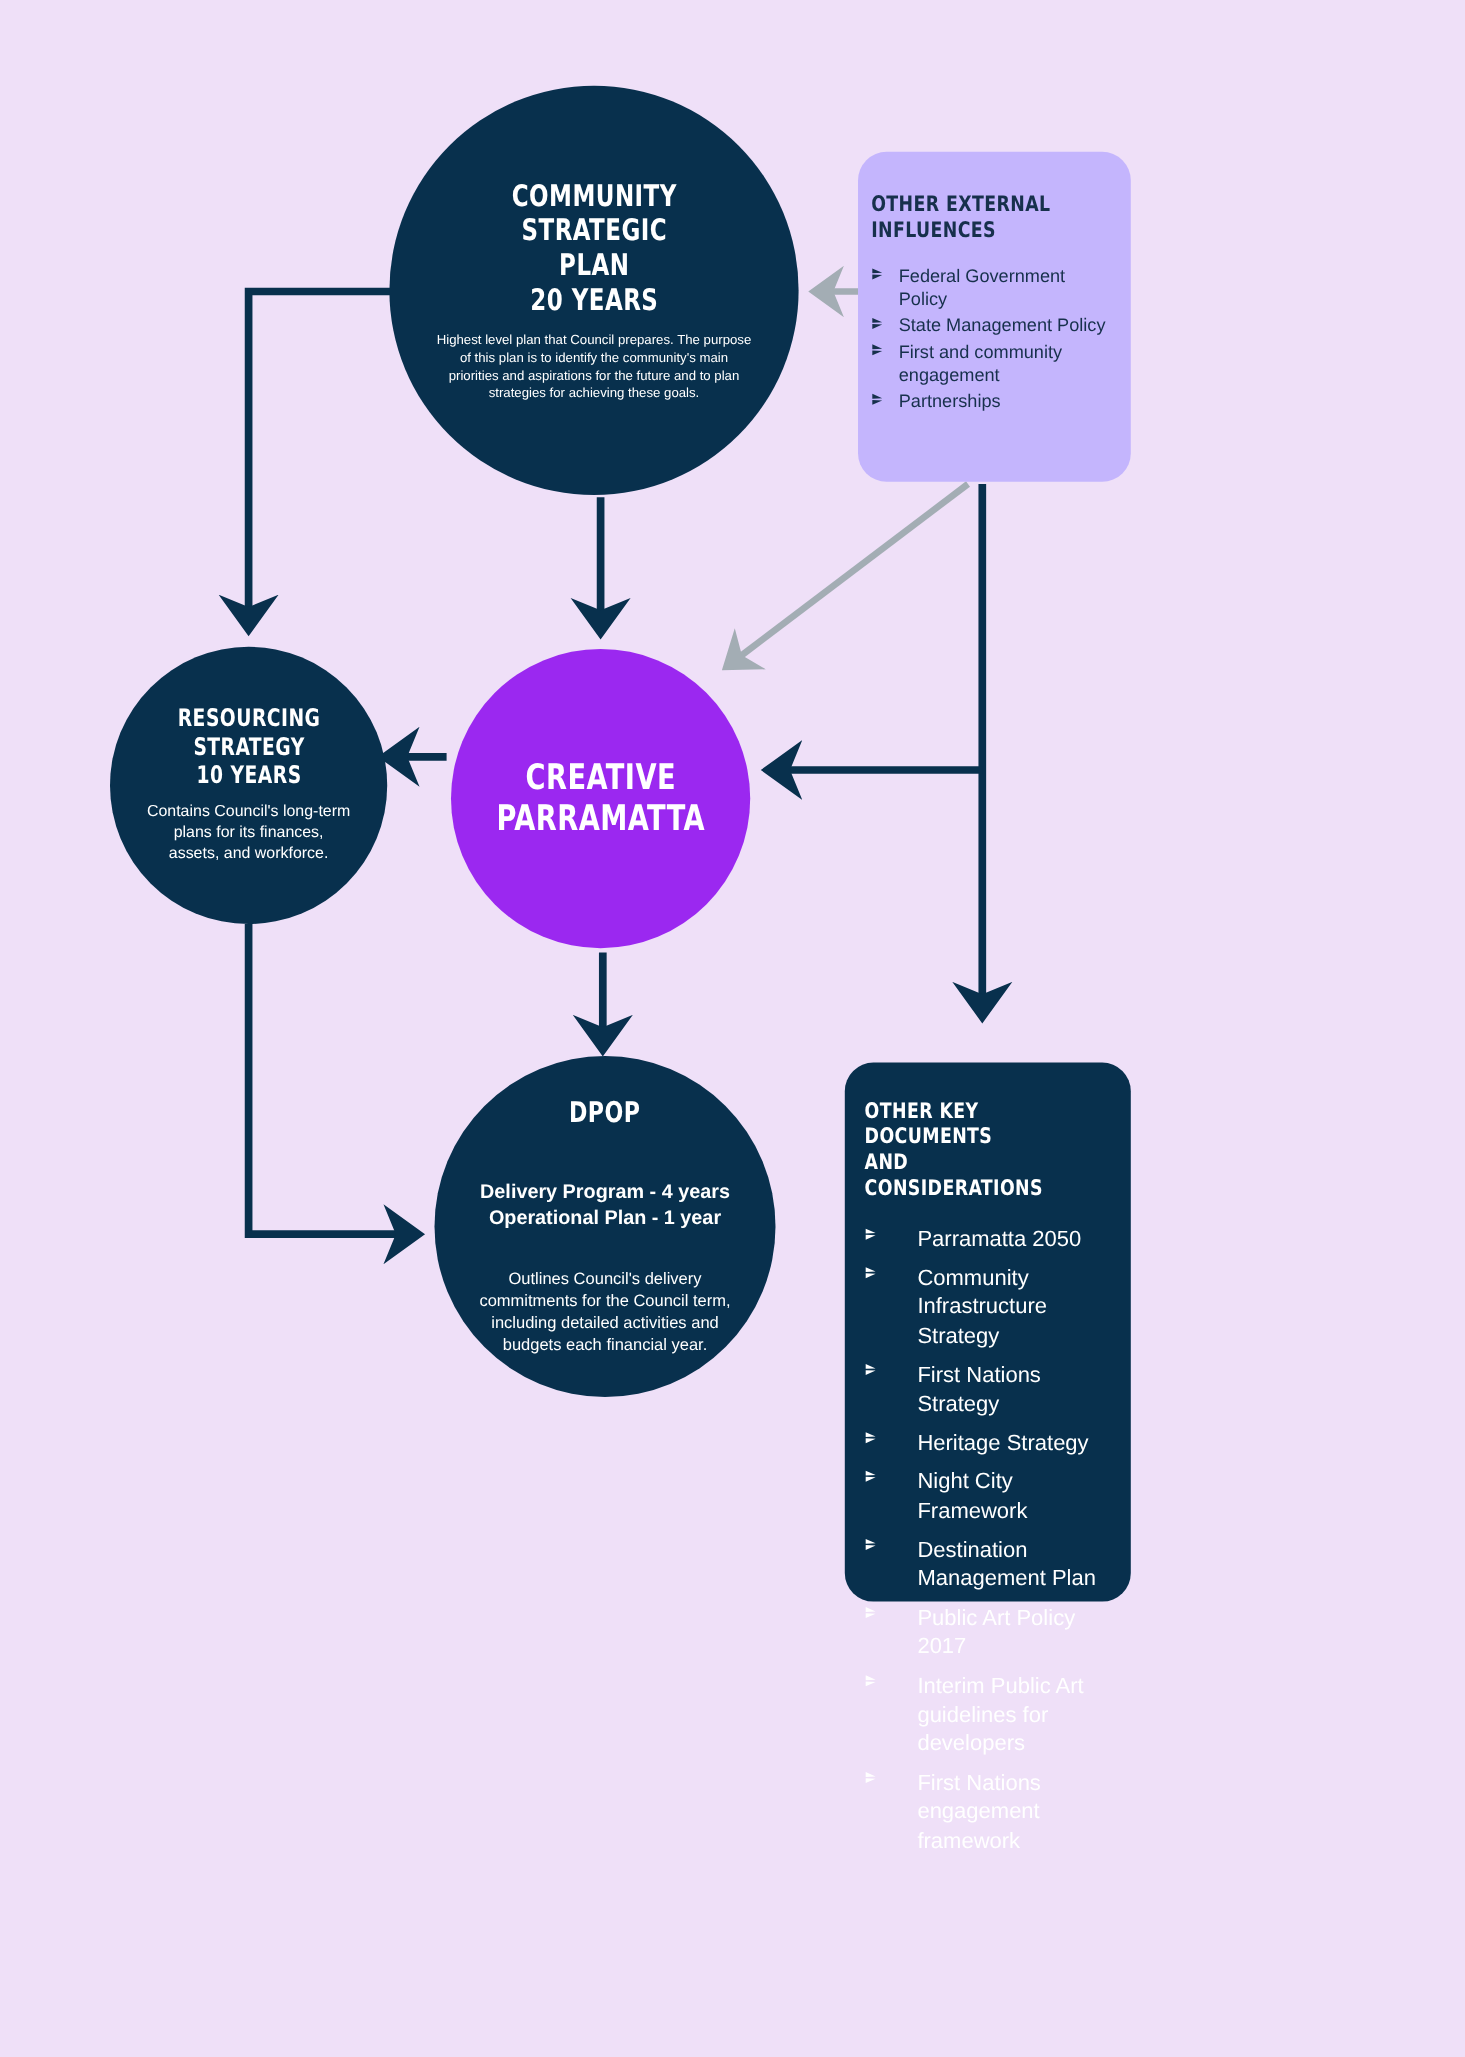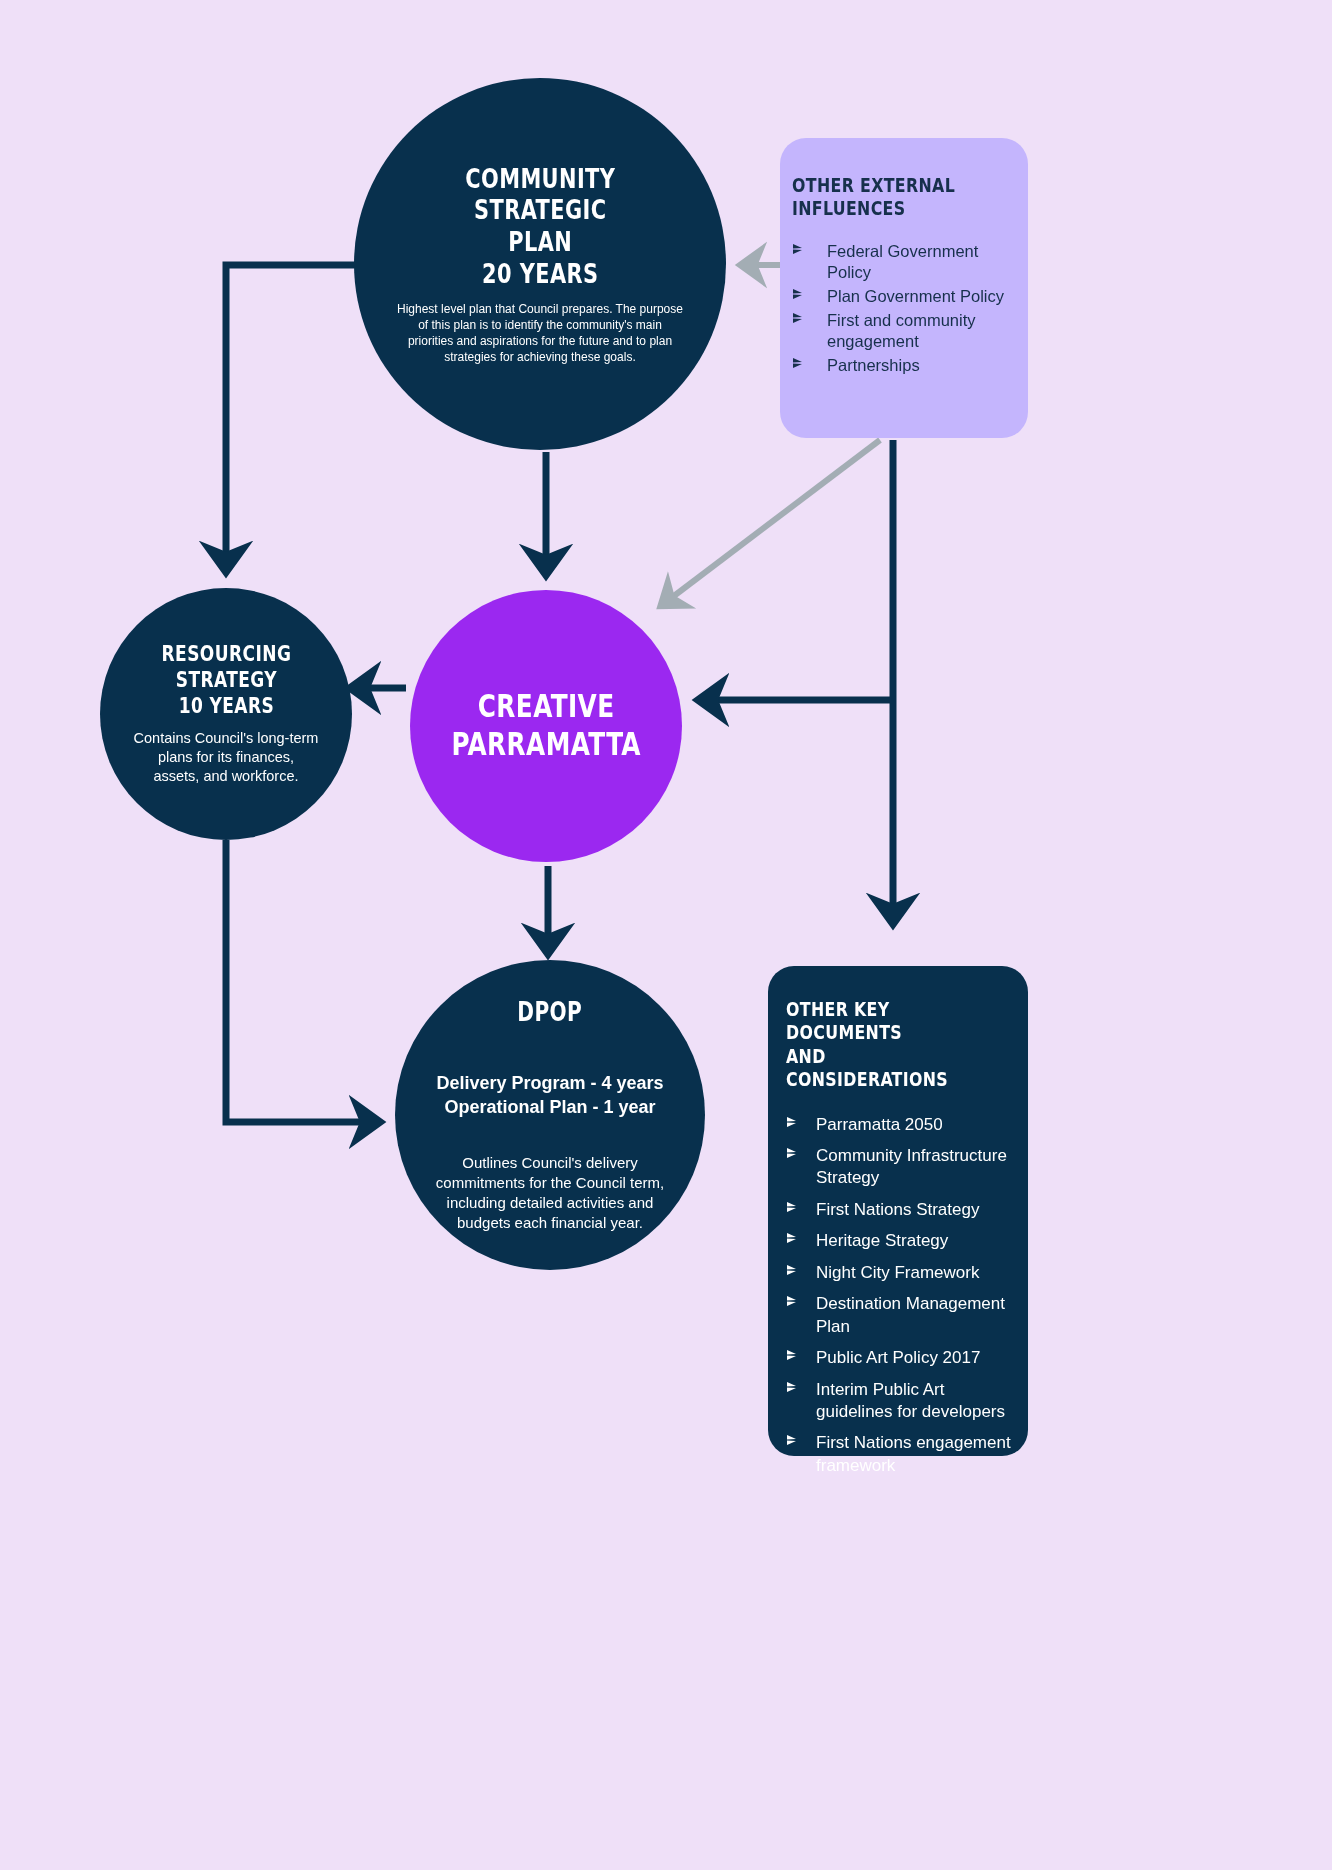--- a/index.html
+++ b/index.html
@@ -68,40 +68,40 @@
   }
   #external .card-h {
     color:#17304C; font-weight:bold; font-size:19.5px; line-height:1.2;
     font-family:"DejaVu Sans Condensed","Liberation Sans",sans-serif;
     letter-spacing:0.4px; transform:scaleX(0.9); transform-origin:left center;
     white-space:pre-line; margin-bottom:20px;
   }
   #external ul { list-style:none; margin:0; padding:0; }
   #external li {
     color:#17304C; font-size:16.5px; line-height:1.28;
-    display:flex; gap:19px; margin-bottom:3px;
+    display:flex; gap:9px; margin-bottom:3px;
   }
 
   
   #keydocs {
     left:768px; top:938px; width:260px; height:490px;
     background:#08304D; border-radius:26px;
     padding:32px 14px 0 18px;
     margin-top:28px;
   }
   #keydocs .card-h {
     color:#FFFFFF; font-weight:bold; font-size:19.5px; line-height:1.2;
     font-family:"DejaVu Sans Condensed","Liberation Sans",sans-serif;
     letter-spacing:0.4px; transform:scaleX(0.9); transform-origin:left center;
     white-space:pre-line; margin-bottom:22px;
   }
   #keydocs ul { list-style:none; margin:0; padding:0; }
   #keydocs li {
-    color:#FFFFFF; font-size:17px; line-height:1.32;
-    display:flex; gap:14px; margin-bottom:9px;
+    color:#FFFFFF; font-size:20px; line-height:1.32;
+    display:flex; gap:32px; margin-bottom:9px;
   }
 
   .bullet {
     flex:0 0 auto; width:16px; line-height:1.2;
     font-weight:bold; font-size:15px;
   }
   .bullet svg { display:block; }
 </style>
 </head>
 <body>
@@ -177,21 +177,21 @@
           </span>
           <span>Federal Government Policy</span>
         </li>
         <li>
           <span class="bullet">
             <svg width="16" height="16" viewBox="0 0 16 16" aria-hidden="true">
               <path d="M1 3 L10 7 L1 7.4 Z" fill="#17304C"></path>
               <path d="M1 8.6 L10 9 L1 13 Z" fill="#17304C"></path>
             </svg>
           </span>
-          <span>Plan Government Policy</span>
+          <span>State Management Policy</span>
         </li>
         <li>
           <span class="bullet">
             <svg width="16" height="16" viewBox="0 0 16 16" aria-hidden="true">
               <path d="M1 3 L10 7 L1 7.4 Z" fill="#17304C"></path>
               <path d="M1 8.6 L10 9 L1 13 Z" fill="#17304C"></path>
             </svg>
           </span>
           <span>First and community engagement</span>
         </li>

